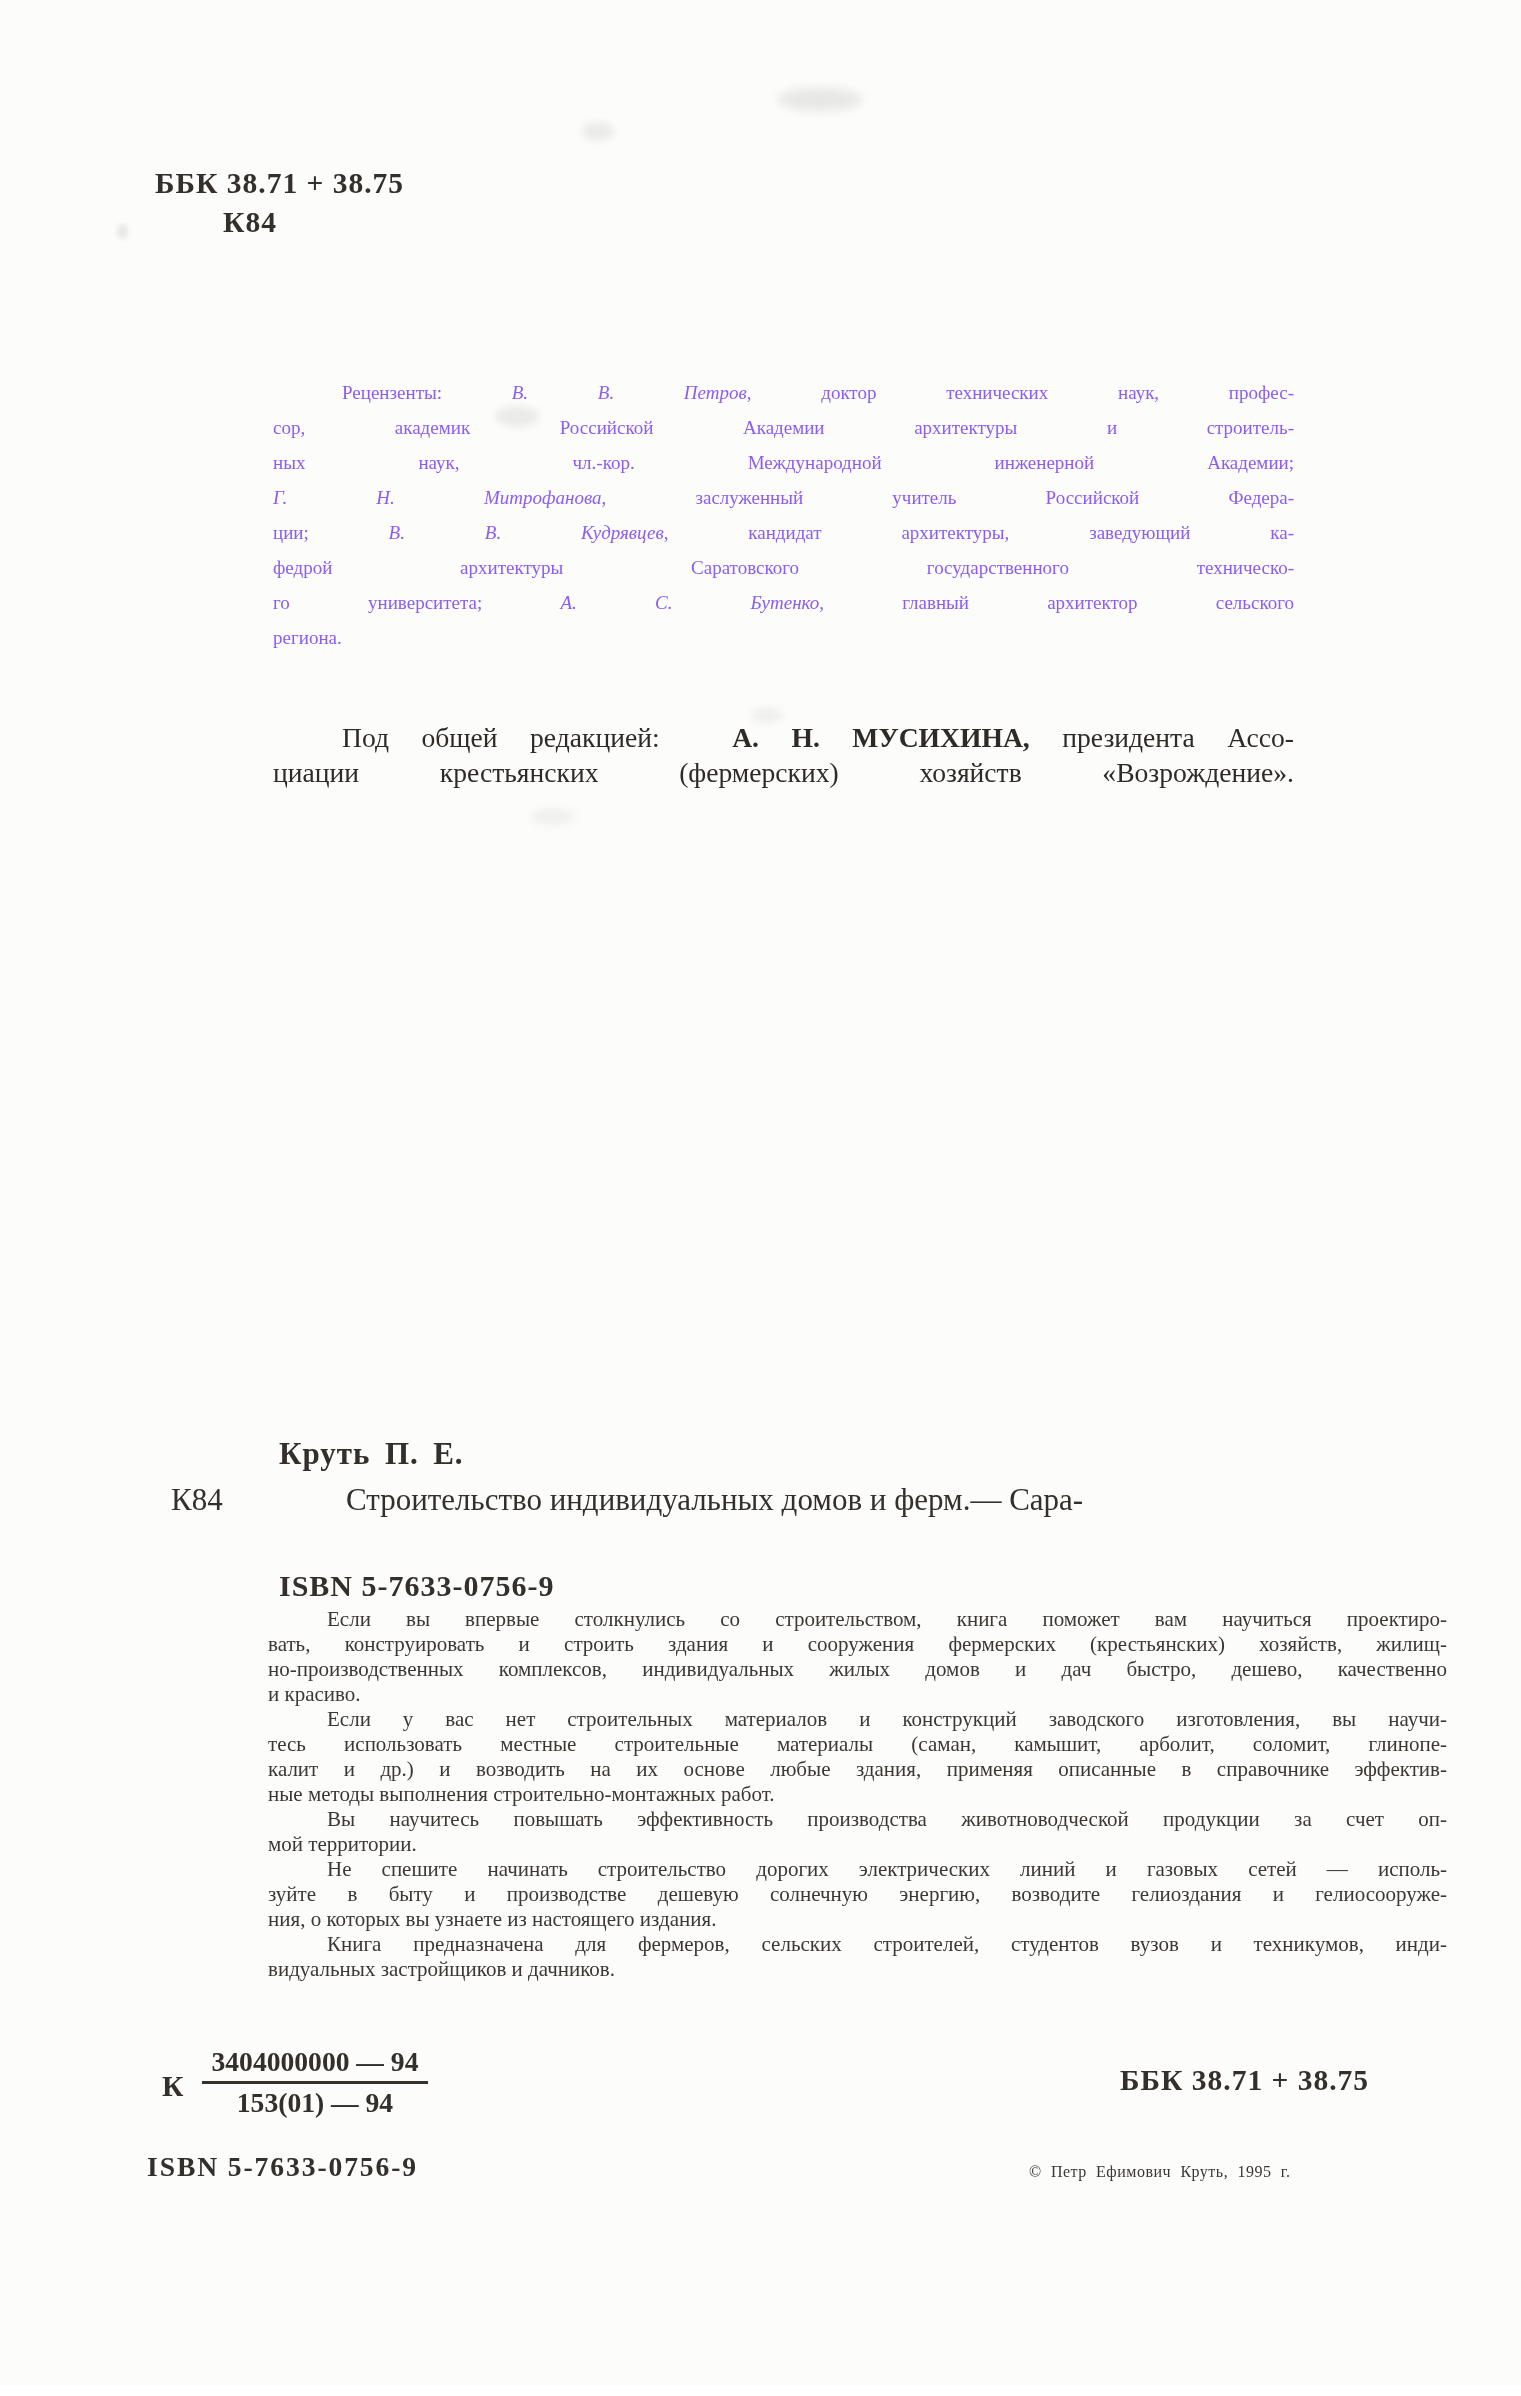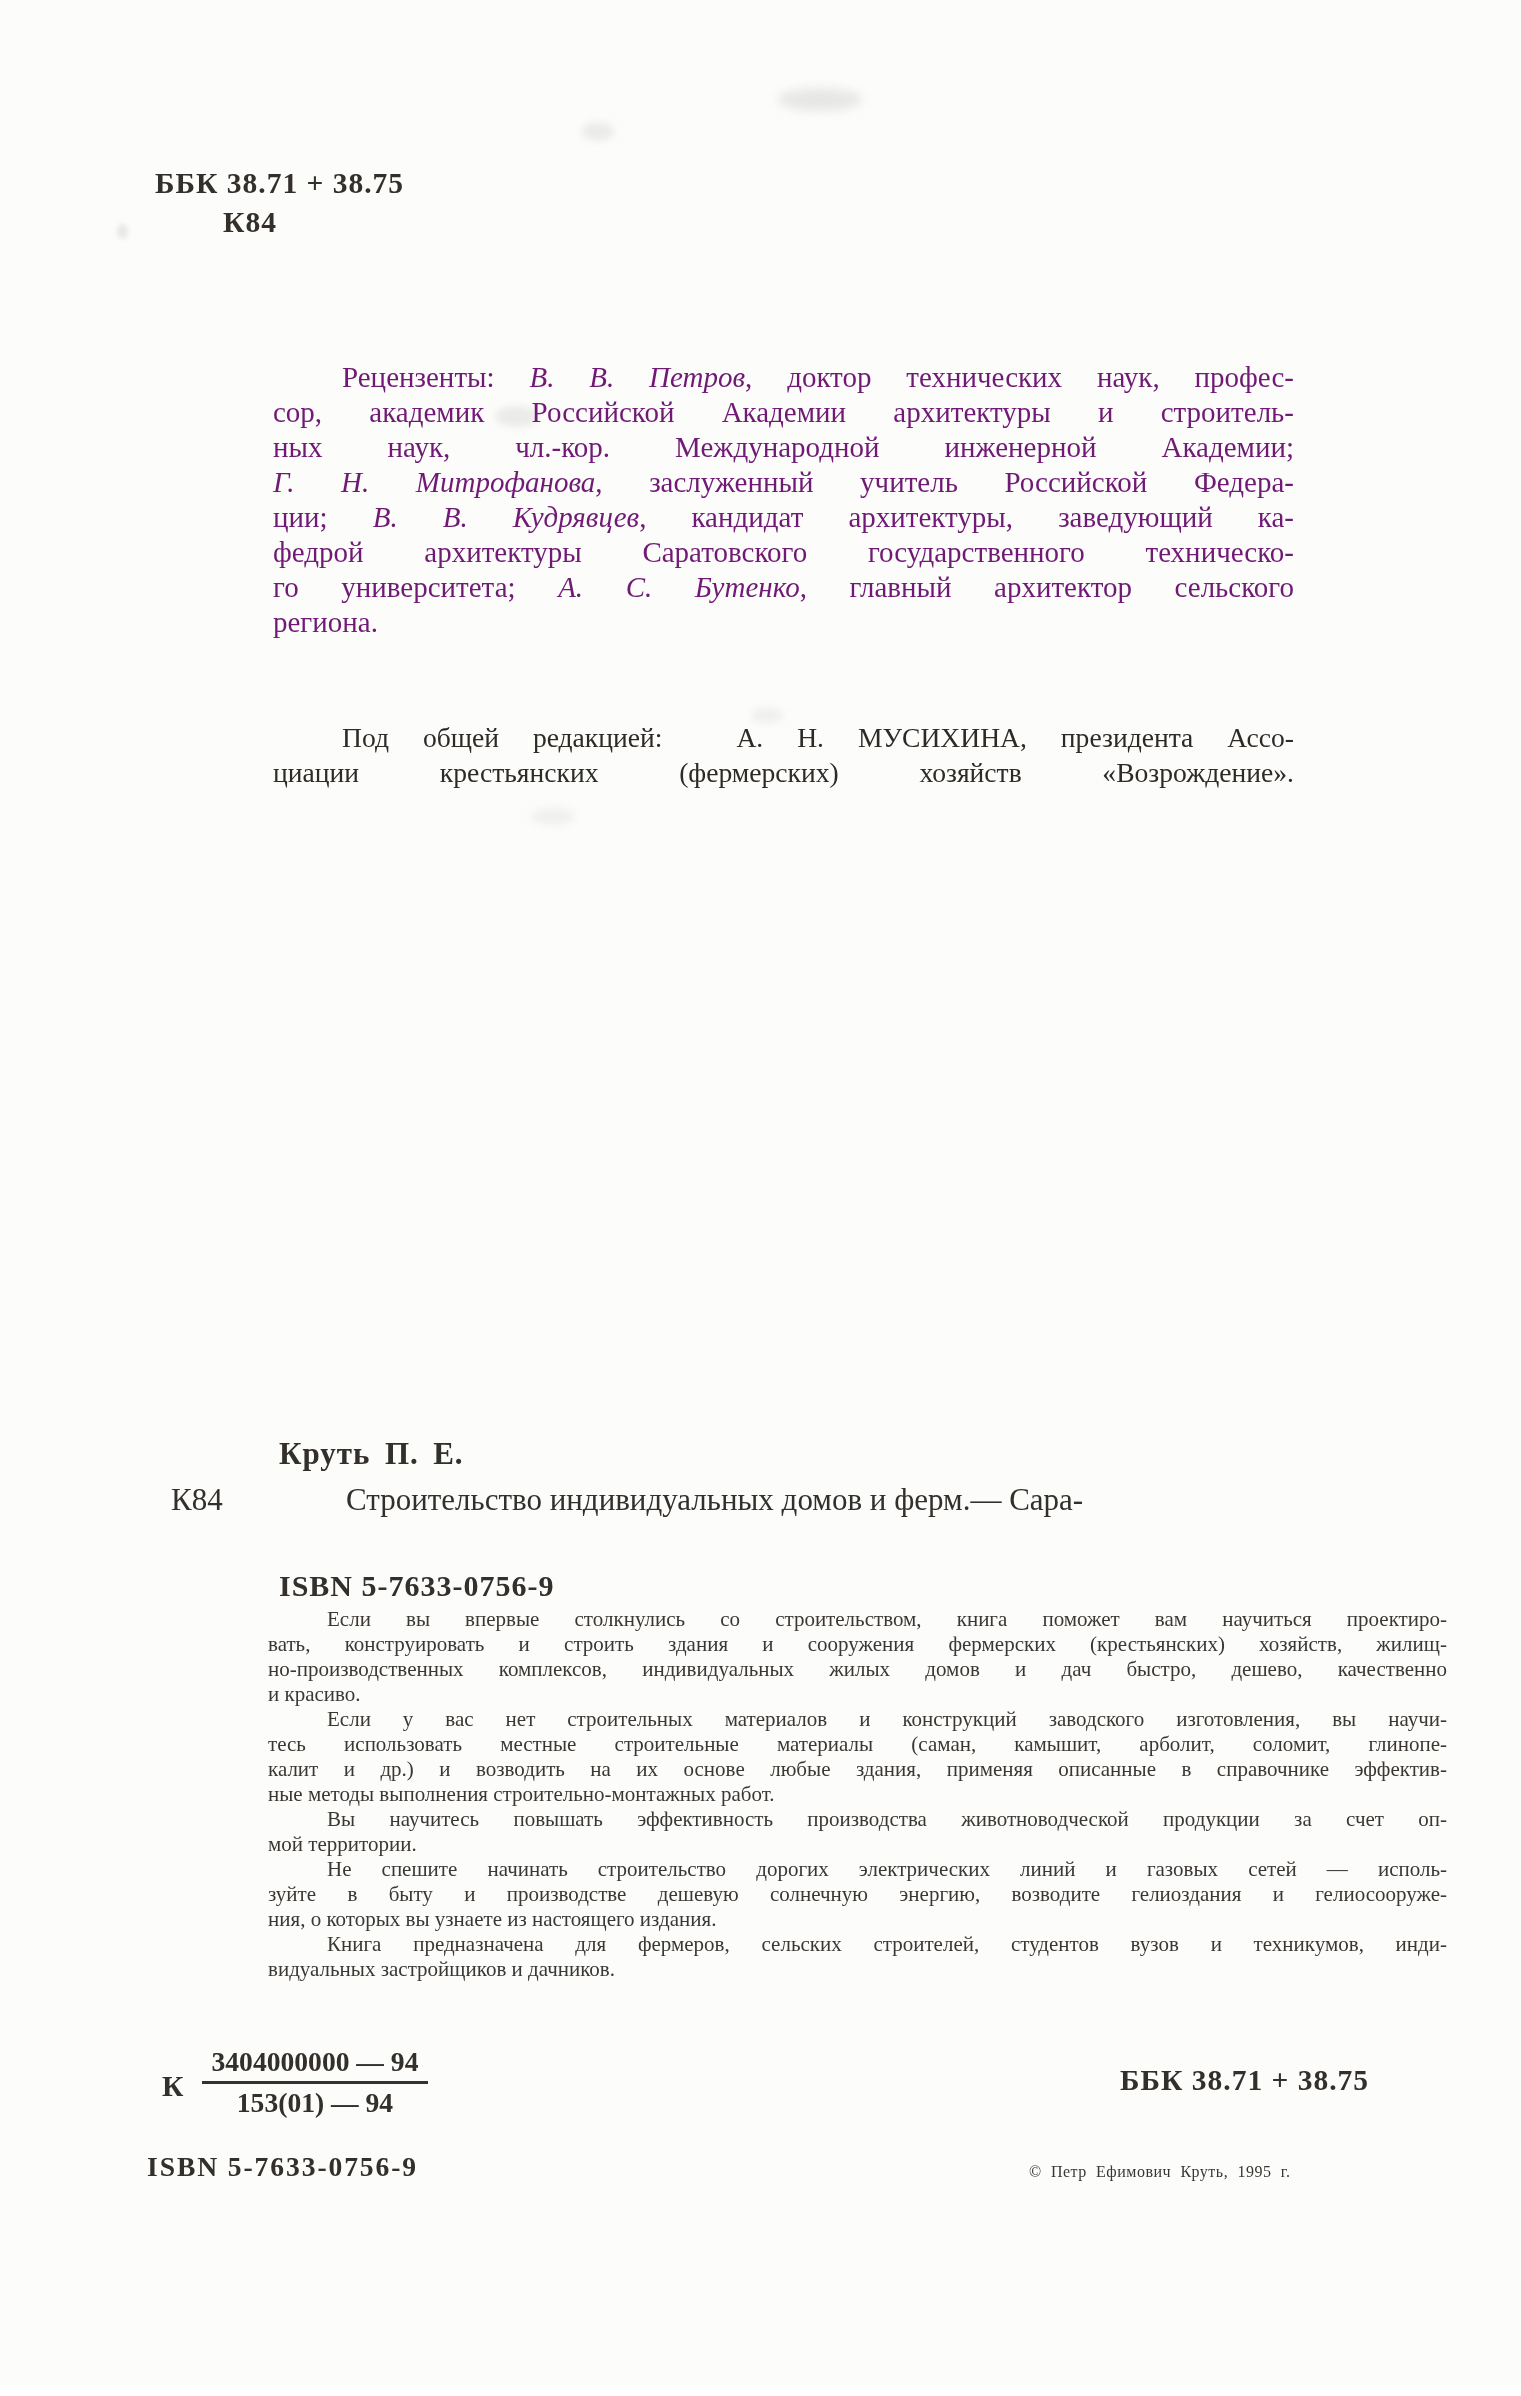--- a/index.html
+++ b/index.html
@@ -10,26 +10,26 @@
     color:#33302c;
   }
   .abs{position:absolute;}
   
   .rich .ln{text-align:justify;text-align-last:justify;}
   .rich .ln.end{text-align-last:left;}
   .rich .ln:last-child{text-align-last:left;}
   .rich.justify-all .ln:last-child{text-align-last:justify;}
   .rich .ln.ind{text-indent:69px;}
   .it{font-style:italic;}
-  .bd{font-weight:400;margin-left:40px;}
+  .bd{font-weight:700;margin-left:40px;}
 
   .top-bbk{left:155px;top:167px;font-size:29.5px;font-weight:700;letter-spacing:1px;}
   .top-sign{left:223px;top:206px;font-size:29.5px;font-weight:700;letter-spacing:1px;}
 
-  .reviewers{left:273px;top:360px;width:1021px;font-size:29px;line-height:35px;color:#701a75;}
+  .reviewers{left:273px;top:375px;width:1021px;font-size:19px;line-height:35px;color:#8b5cf6;}
   .editors{left:273px;top:720px;width:1021px;font-size:27.6px;line-height:35px;color:#2e2b27;}
 
   .cat-author{left:279px;top:1436px;font-size:31px;font-weight:700;letter-spacing:1px;word-spacing:5.7px;}
   .cat-sign{left:171px;top:1482px;font-size:31px;}
   .cat-entry{left:279px;top:1476px;width:1048px;font-size:31px;line-height:47px;}
   .cat-entry .ln.ind{text-indent:67px;}
   .cat-isbn{left:279px;top:1569px;font-size:30px;font-weight:700;letter-spacing:1px;}
 
   .annotation{left:268px;top:1607px;width:1179px;font-size:21px;line-height:25px;color:#3b3733;}
   .annotation .ln.ind{text-indent:59px;}

